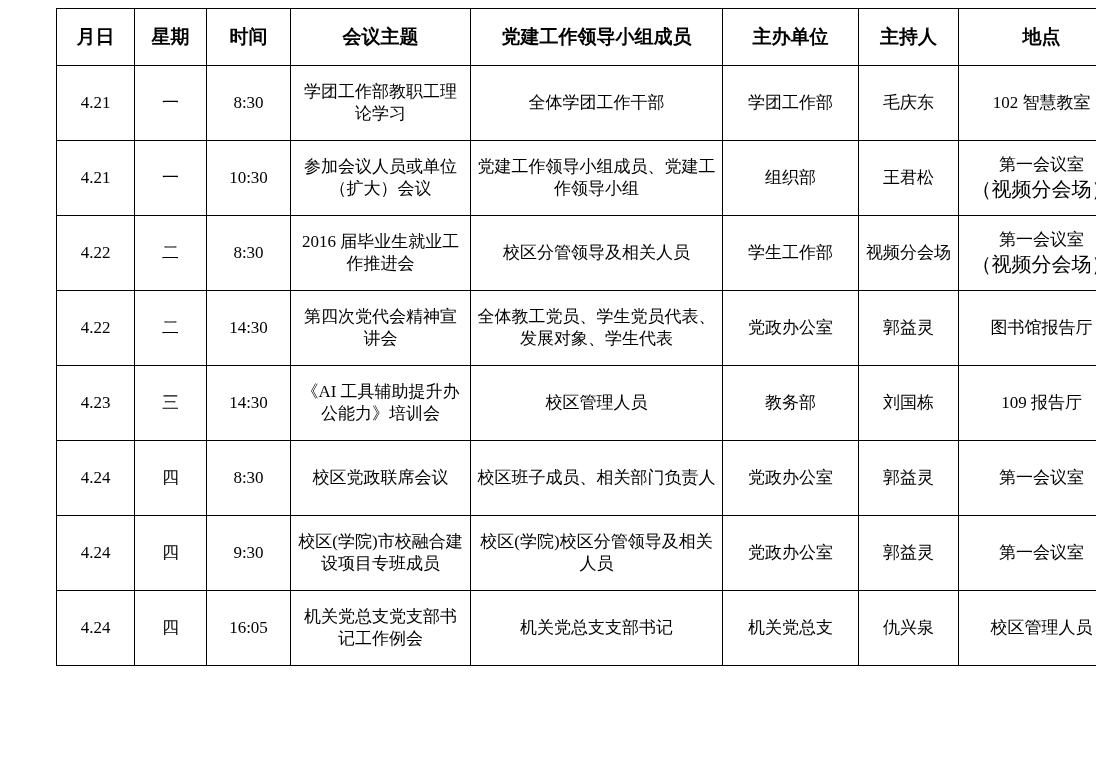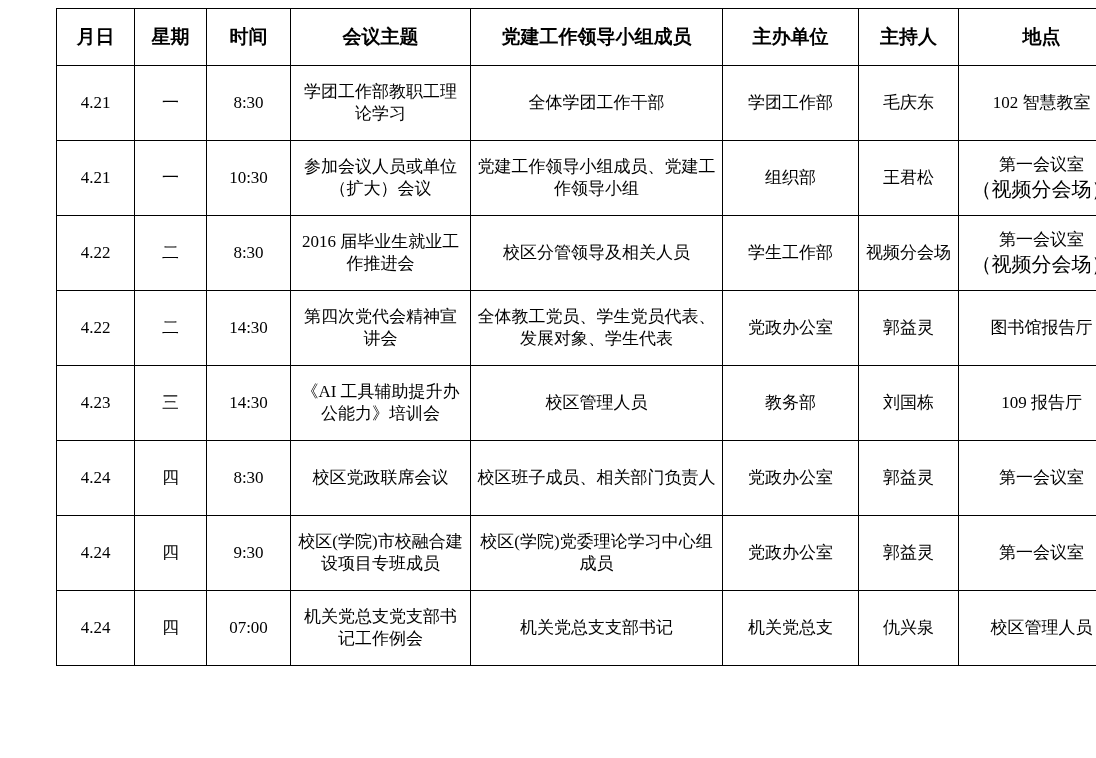--- a/index.html
+++ b/index.html
@@ -164,31 +164,31 @@
         <td>郭益灵</td>
         <td>
           <span>第一会议室</span>
         </td>
       </tr>
       <tr>
         <td>4.24</td>
         <td>四</td>
         <td>9:30</td>
         <td class="topic cell-tall">校区(学院)市校融合建设项目专班成员</td>
-        <td class="people">校区(学院)党委理论学习中心组成员</td>
+        <td class="people">校区(学院)校区分管领导及相关人员</td>
         <td>党政办公室</td>
         <td>郭益灵</td>
         <td>
           <span>第一会议室</span>
         </td>
       </tr>
       <tr>
         <td>4.24</td>
         <td>四</td>
-        <td>07:00</td>
+        <td>16:05</td>
         <td class="topic cell-tall">机关党总支党支部书记工作例会</td>
         <td class="people">机关党总支支部书记</td>
         <td>机关党总支</td>
         <td>仇兴泉</td>
         <td>
           <span>校区管理人员</span>
         </td>
       </tr>
     </tbody>
   </table>

